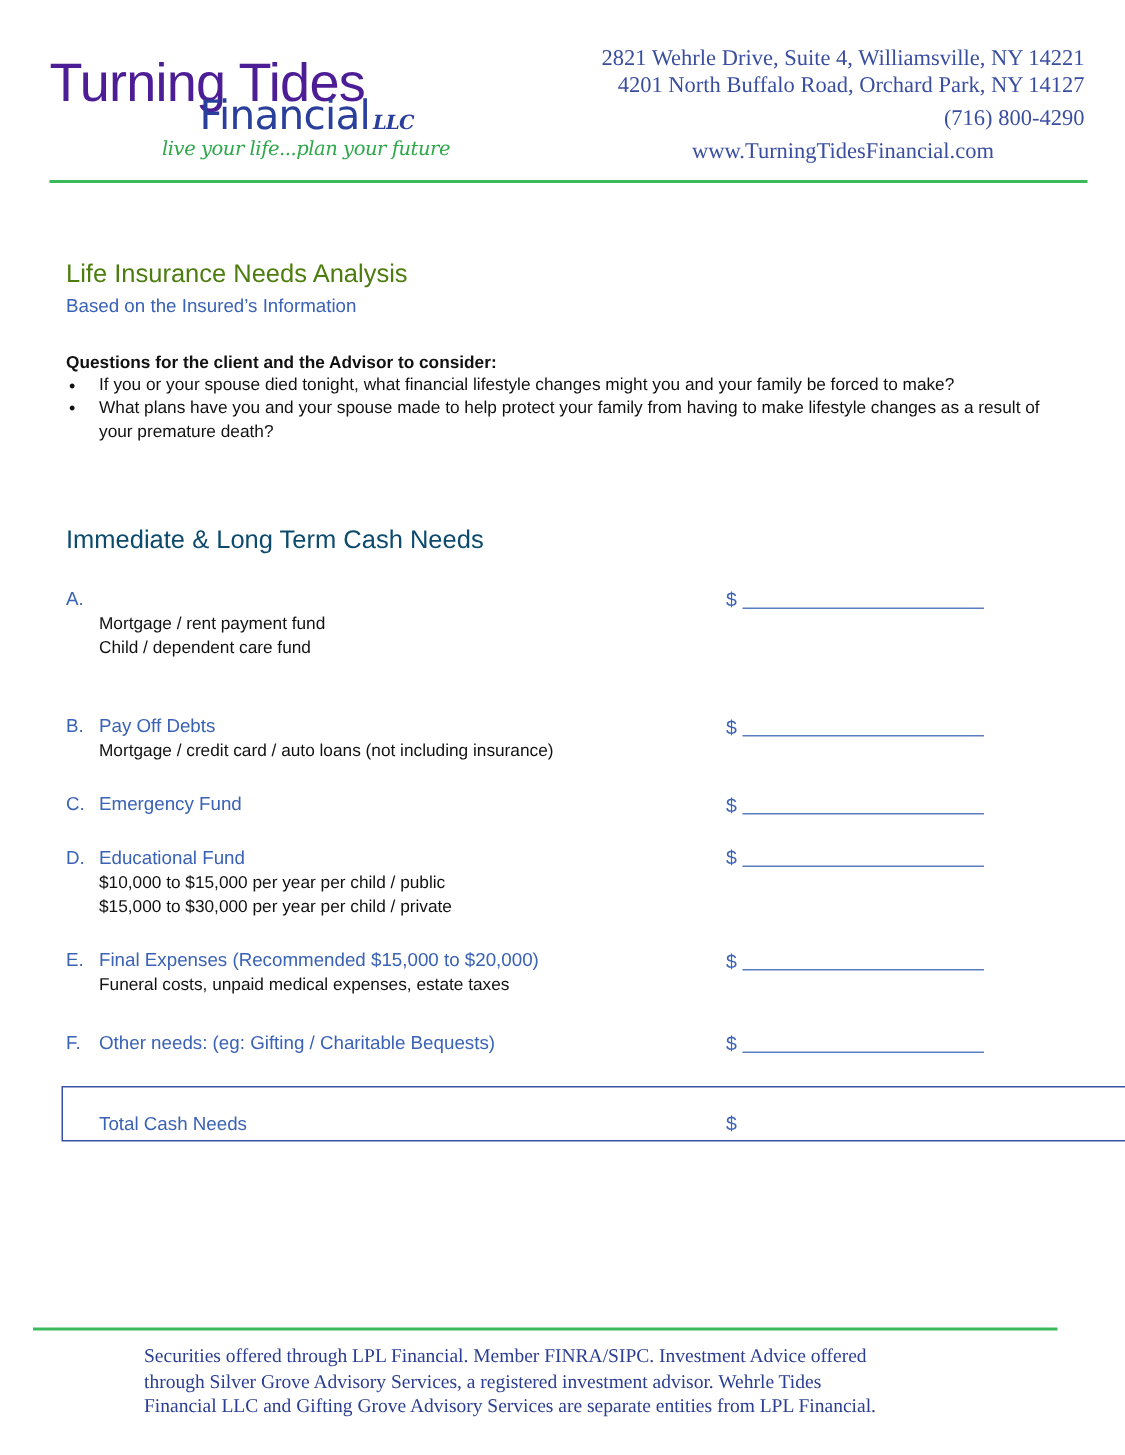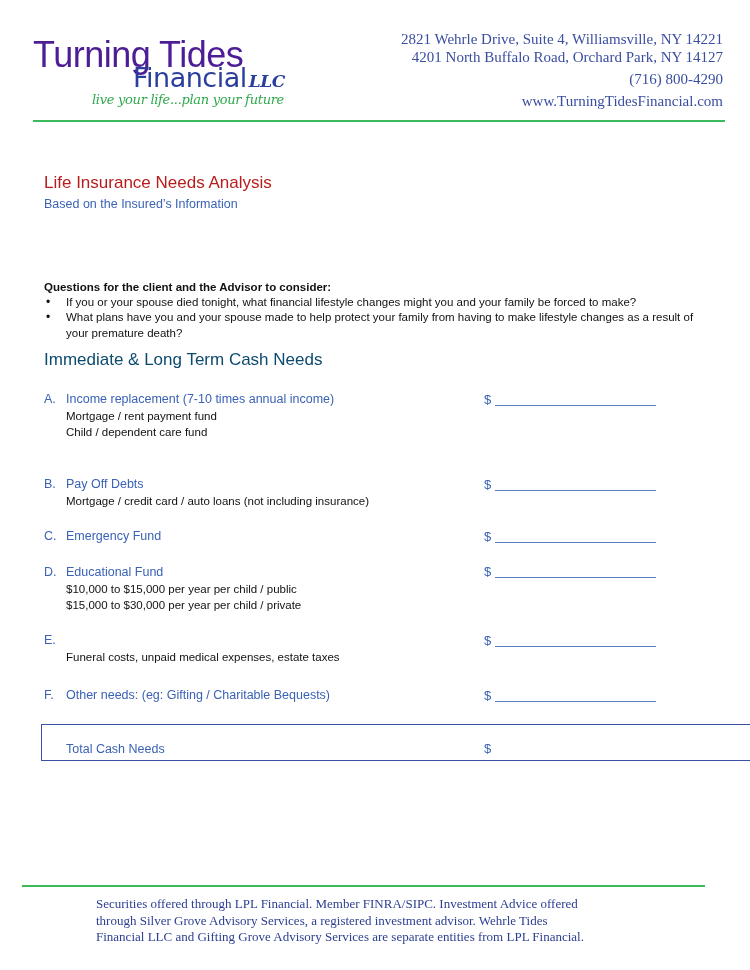--- a/index.html
+++ b/index.html
@@ -3,36 +3,36 @@
 <meta charset="utf-8">
 <style>
   * { box-sizing: border-box; margin: 0; padding: 0; }
   html, body { width: 750px; height: 970px; background: #ffffff; overflow: hidden; }
   body { position: relative; font-family: "Liberation Sans", "DejaVu Sans", sans-serif; color: #1a1a1a; }
 
   
   .logo { position: absolute; left: 33px; top: 34px; width: 280px; height: 80px; }
   .logo-line1 { position: absolute; left: 0; top: 0; font-family: Liberation Sans, sans-serif; font-size: 36px; color: #4c1d95; letter-spacing: -0.5px; white-space: nowrap; }
   .logo-line2 { position: absolute; left: 100px; top: 28px; font-family: "DejaVu Sans", sans-serif; font-size: 27px; color: #2a3f9c; letter-spacing: -0.5px; white-space: nowrap; }
-  .logo-llc { font-family: "DejaVu Serif", serif; font-style: italic; font-size: 17px; font-weight: bold; color: #2a3f9c; margin-left: 2px; }
-  .logo-tagline { position: absolute; left: 59px; top: 58px; font-family: "DejaVu Serif", serif; font-style: italic; font-size: 13px; color: #2ea84a; white-space: nowrap; letter-spacing: -0.3px; }
+  .logo-llc { font-family: "DejaVu Serif", serif; font-style: italic; font-size: 13px; font-weight: bold; color: #2a3f9c; margin-left: 2px; }
+  .logo-tagline { position: absolute; left: 75px; top: 58px; font-family: "DejaVu Serif", serif; font-style: italic; font-size: 13px; color: #2ea84a; white-space: nowrap; letter-spacing: -0.3px; }
 
   .contact { position: absolute; right: 27px; top: 30px; text-align: right; font-family: "Liberation Serif", "DejaVu Serif", serif; color: #3a4ea0; font-size: 15px; line-height: 18px; }
   .contact div { white-space: nowrap; }
   .contact .phone { margin-top: 4px; }
-  .contact .web { margin-top: 4px; }
+  .contact .web { margin-top: 4px; text-align: center; }
 
   .rule-top { position: absolute; left: 33px; top: 120px; width: 692px; height: 2px; background: #3cb95a; }
 
   
-  .title { position: absolute; left: 44px; top: 173px; font-size: 17px; color: #b91c1c; white-space: nowrap; }
+  .title { position: absolute; left: 44px; top: 173px; font-size: 17px; color: #4d7c0f; white-space: nowrap; }
   .subtitle { position: absolute; left: 44px; top: 197px; font-size: 12.5px; color: #3a62b5; white-space: nowrap; }
 
   .questions { position: absolute; left: 44px; top: 235px; font-size: 11.5px; line-height: 15.2px; color: #111; }
-  .questions .qhead { font-weight: bold; margin-top: 45px; }
+  .questions .qhead { font-weight: bold; }
   .questions ul { list-style: none; }
   .questions li { position: relative; padding-left: 22px; width: 650px; }
   .questions li::before { content: "\2022"; position: absolute; left: 2px; top: 0; font-size: 12px; }
 
   .section-title { position: absolute; left: 44px; top: 350px; font-size: 17px; color: #0c4a6e; white-space: nowrap; }
 
   
   .need { position: absolute; left: 44px; width: 620px; }
   .need .row { display: flex; align-items: baseline; }
   .need .letter { width: 22px; color: #3a62b5; font-size: 12.5px; }
@@ -81,21 +81,20 @@
     <li>If you or your spouse died tonight, what financial lifestyle changes might you and your family be forced to make?</li>
     <li>What plans have you and your spouse made to help protect your family from having to make lifestyle changes as a result of your premature death?</li>
   </ul>
 </div>
 
 <div class="section-title">Immediate &amp; Long Term Cash Needs</div>
 
 <div class="need" style="top:392px;">
   <div class="row">
     <span class="letter">A.</span>
-    <span class="label">Income replacement (7-10 times annual income)</span>
   </div>
   <div class="details">
     <div>Mortgage / rent payment fund</div>
     <div>Child / dependent care fund</div>
   </div>
 </div>
 <div class="amount" style="top:393px;">
   <span class="dollar">$</span>
   <span class="line"></span>
 </div>
@@ -136,20 +135,21 @@
   </div>
 </div>
 <div class="amount" style="top:565px;">
   <span class="dollar">$</span>
   <span class="line"></span>
 </div>
 
 <div class="need" style="top:633px;">
   <div class="row">
     <span class="letter">E.</span>
+    <span class="label">Final Expenses (Recommended $15,000 to $20,000)</span>
   </div>
   <div class="details">
     <div>Funeral costs, unpaid medical expenses, estate taxes</div>
   </div>
 </div>
 <div class="amount" style="top:634px;">
   <span class="dollar">$</span>
   <span class="line"></span>
 </div>
 

